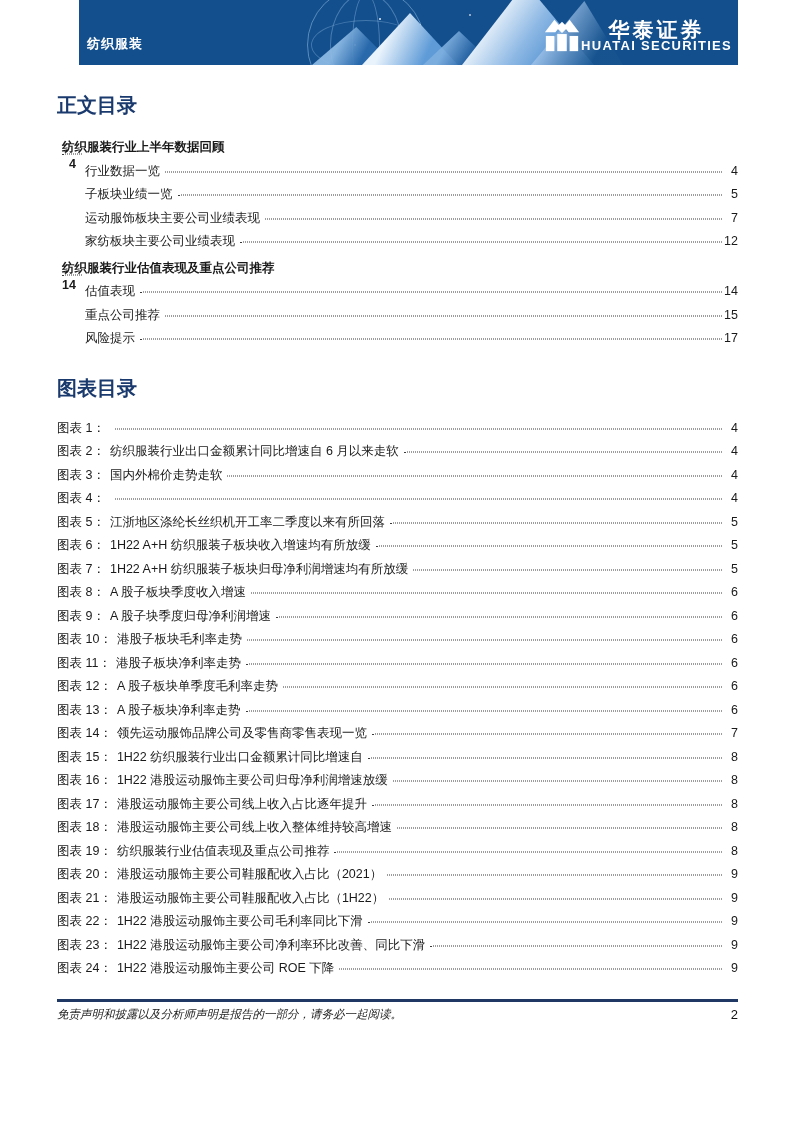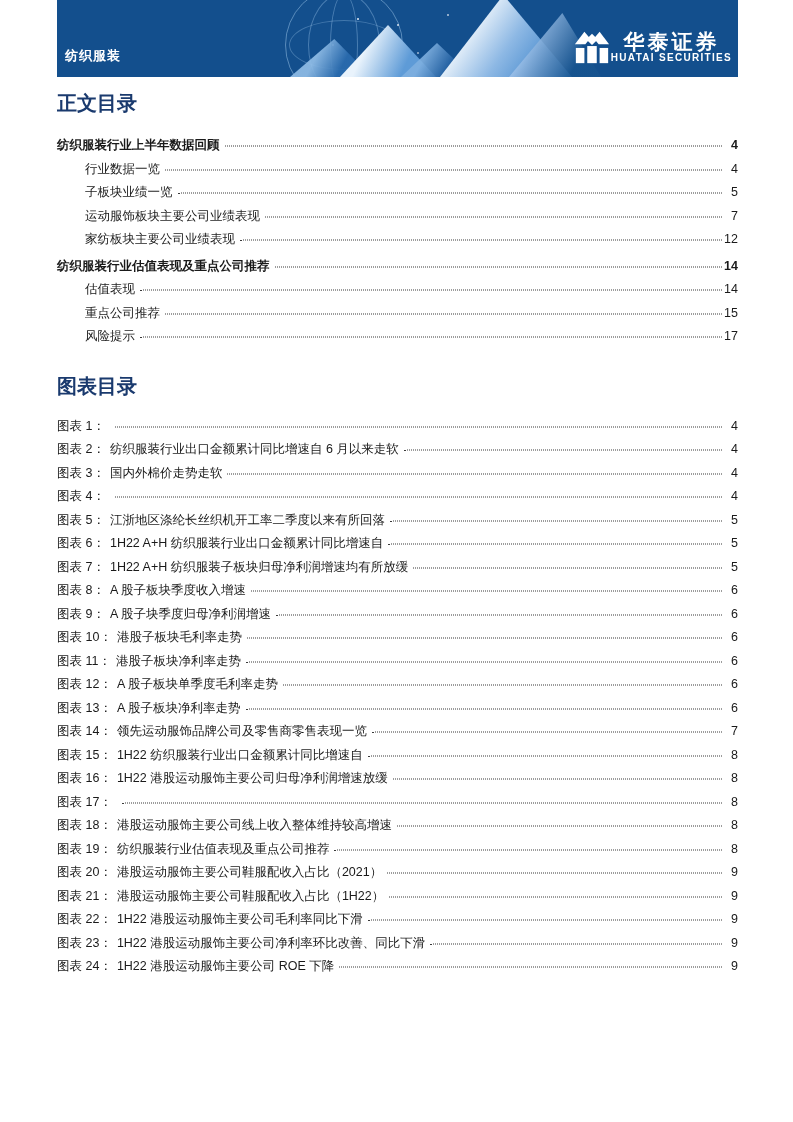--- a/index.html
+++ b/index.html
@@ -8,22 +8,22 @@
     position: relative;
     background: #ffffff;
     overflow: hidden;
     font-family: "Liberation Sans", "DejaVu Sans", sans-serif;
     color: #1a1a1a;
   }
 
   
   .banner {
     position: relative;
-    margin: 0 55px 0 57px;
-    height: 77px;
+    margin: 0 55px 0 79px;
+    height: 65px;
     background: var(--banner, #134F8D);
     overflow: hidden;
   }
   .banner-art { position: absolute; inset: 0; }
   .globe {
     position: absolute; left: 228px; top: -14px;
     width: 118px; height: 118px; border-radius: 50%;
     border: 1px solid rgba(175, 212, 245, 0.45);
   }
   .globe::before, .globe::after {
@@ -63,36 +63,36 @@
   .banner-category {
     position: absolute; left: 8px; bottom: 12px;
     color: #ffffff; font-weight: bold; font-size: 13px; letter-spacing: 1px;
   }
   .brand {
     position: absolute; right: 6px; bottom: 11px;
     display: flex; align-items: center;  text-align: center;
   }
   .logo-mark { width: 38px; height: 38px; display: block; }
   .brand-cn { color: #ffffff; font-size: 21px; font-weight: bold; letter-spacing: 3px; line-height: 22px; }
-  .brand-en { color: #ffffff; font-size: 10px; letter-spacing: 1.3px; line-height: 10px; font-weight: bold; }
+  .brand-en { color: #ffffff; font-size: 13px; letter-spacing: 1.3px; line-height: 10px; font-weight: bold; }
 
   
   .content { padding: 0 55px 0 57px; }
   .section-title {
     font-size: 20px; font-weight: bold; color: var(--heading, #1A3A6E);
     line-height: 26px;
   }
-  #toc-title { margin: 13px 0 21px; }
+  #toc-title { margin: 27px 0 21px; }
   #figures-title { margin: 21px 0 19px; }
 
   .toc-row {
     display: flex; align-items: baseline;
     height: 23.5px; font-size: 12.5px; color: #1a1a1a;
   }
-  .toc-row.bold { font-weight: bold; }
+  .toc-row.bold { font-weight: bold; flex-direction: column; }
   .toc-row.indent { padding-left: 28px; }
   .toc-row.gap-top { margin-top: 3px; }
   .entry-label { white-space: nowrap; }
   .fig-prefix { white-space: nowrap; margin-right: 5px; }
   .leader {
     flex: 1; margin: 0 2px 0 5px;
     border-bottom: 1.7px dotted #3a3a3a;
     transform: translateY(-2.5px);
     min-width: 20px;
   }
@@ -214,21 +214,21 @@
         <span class="pagenum">4</span>
       </div>
       <div class="toc-row">
         <span class="fig-prefix">图表 5：</span>
         <span class="entry-label">江浙地区涤纶长丝织机开工率二季度以来有所回落</span>
         <span class="leader"></span>
         <span class="pagenum">5</span>
       </div>
       <div class="toc-row">
         <span class="fig-prefix">图表 6：</span>
-        <span class="entry-label">1H22 A+H 纺织服装行业出口金额累计同比增速自</span>
+        <span class="entry-label">1H22 A+H 纺织服装子板块收入增速均有所放缓</span>
         <span class="leader"></span>
         <span class="pagenum">5</span>
       </div>
       <div class="toc-row">
         <span class="fig-prefix">图表 7：</span>
         <span class="entry-label">1H22 A+H 纺织服装子板块归母净利润增速均有所放缓</span>
         <span class="leader"></span>
         <span class="pagenum">5</span>
       </div>
       <div class="toc-row">
@@ -280,20 +280,21 @@
         <span class="pagenum">8</span>
       </div>
       <div class="toc-row">
         <span class="fig-prefix">图表 16：</span>
         <span class="entry-label">1H22 港股运动服饰主要公司归母净利润增速放缓</span>
         <span class="leader"></span>
         <span class="pagenum">8</span>
       </div>
       <div class="toc-row">
         <span class="fig-prefix">图表 17：</span>
+        <span class="entry-label">港股运动服饰主要公司线上收入占比逐年提升</span>
         <span class="leader"></span>
         <span class="pagenum">8</span>
       </div>
       <div class="toc-row">
         <span class="fig-prefix">图表 18：</span>
         <span class="entry-label">港股运动服饰主要公司线上收入整体维持较高增速</span>
         <span class="leader"></span>
         <span class="pagenum">8</span>
       </div>
       <div class="toc-row">
@@ -327,13 +328,20 @@
         <span class="pagenum">9</span>
       </div>
       <div class="toc-row">
         <span class="fig-prefix">图表 24：</span>
         <span class="entry-label">1H22 港股运动服饰主要公司 ROE 下降</span>
         <span class="leader"></span>
         <span class="pagenum">9</span>
       </div>
     </div>
 
+  <footer class="page-footer">
+    <div class="footer-rule"></div>
+    <div class="footer-row">
+      <span class="disclaimer">免责声明和披露以及分析师声明是报告的一部分，请务必一起阅读。</span>
+      <span class="footer-page">2</span>
+    </div>
+  </footer>
 </main>
 
 </body></html>

